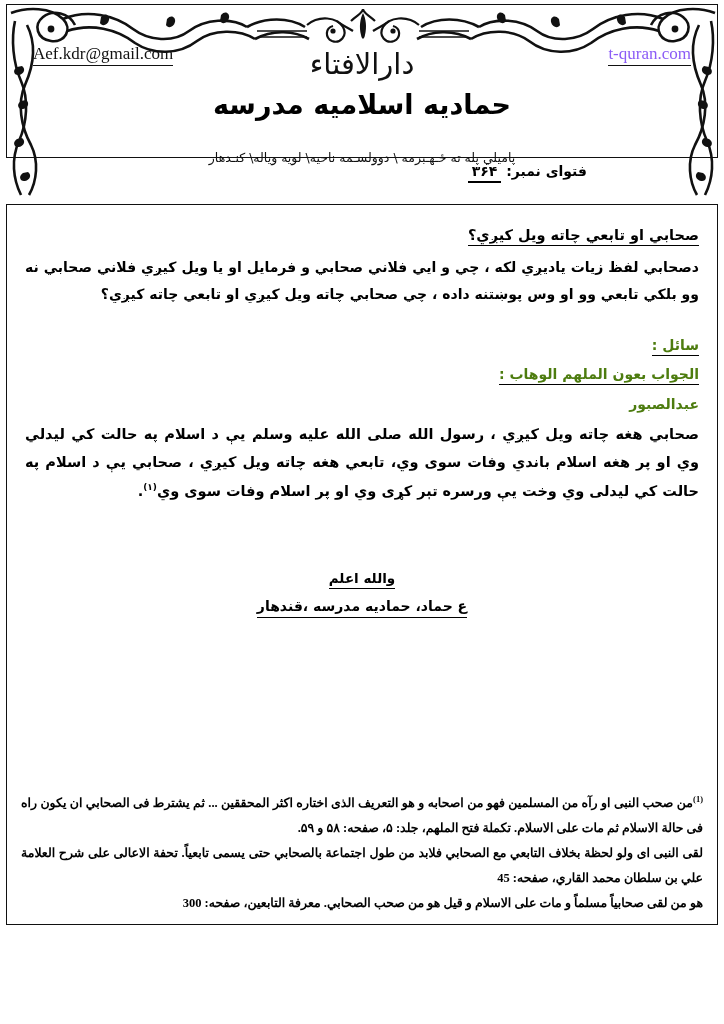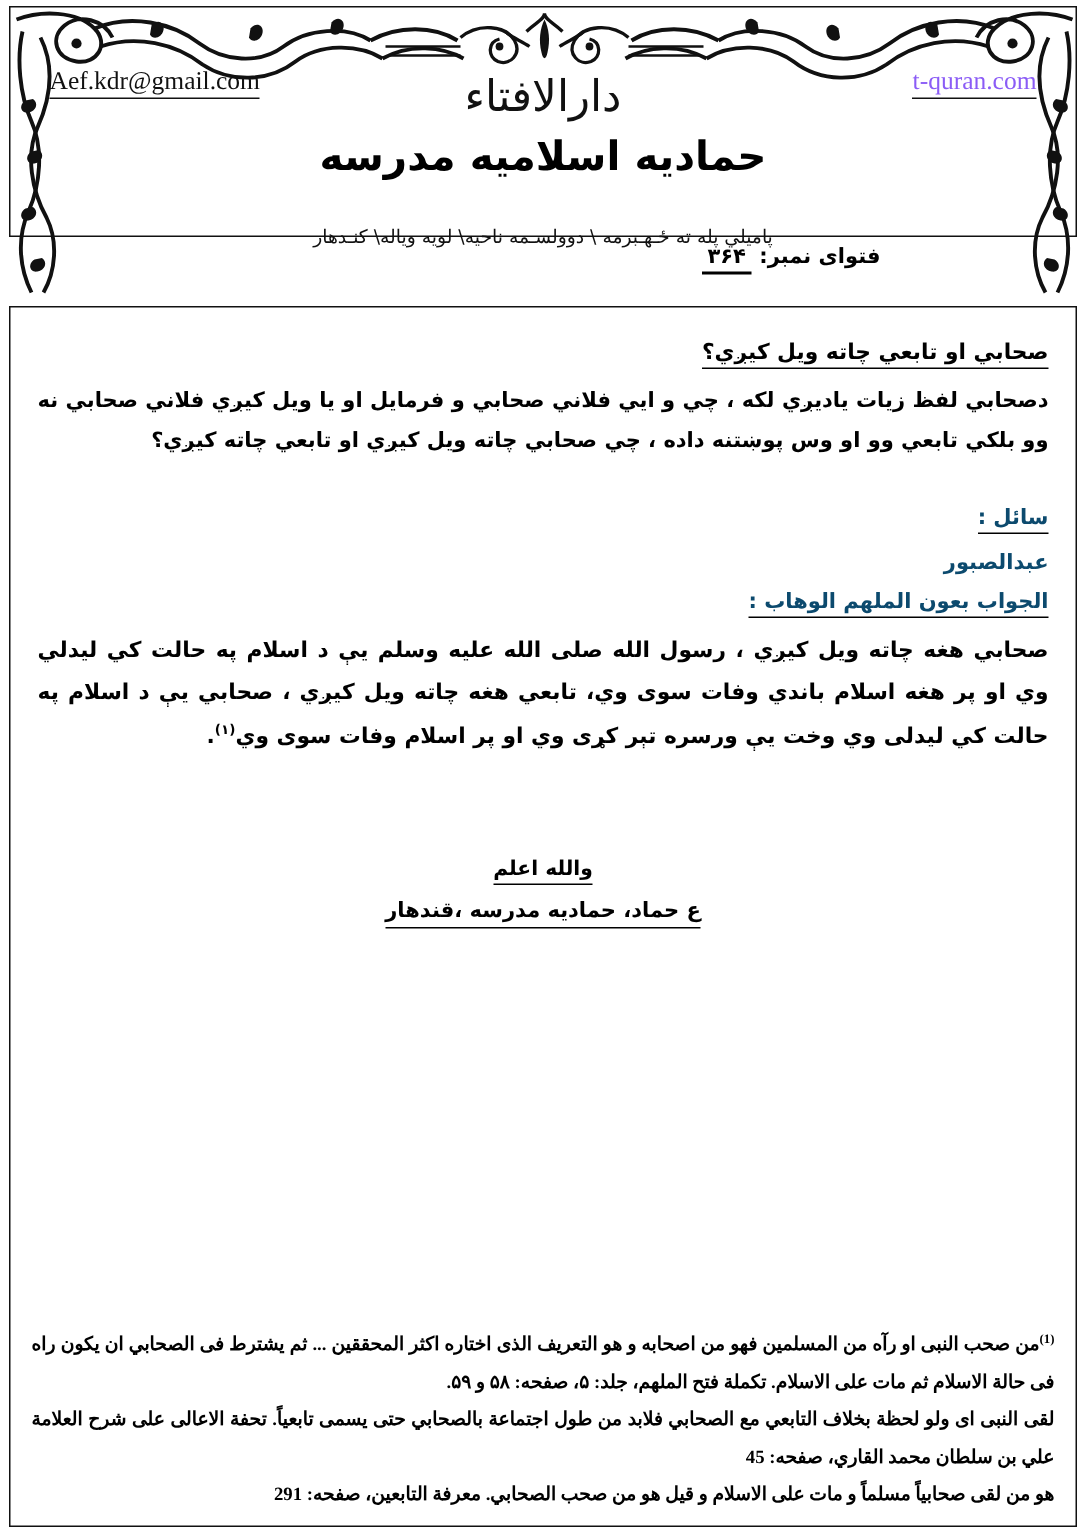--- a/index.html
+++ b/index.html
@@ -145,21 +145,21 @@
     padding: 0 4px 2px 4px;
     display: inline-block;
   }
 
   
   .body-frame {
     position: absolute;
     left: 6px;
     top: 204px;
     width: 712px;
-    height: 814px;
+    height: 721px;
     box-sizing: border-box;
     border: 1.5px solid #111;
     padding: 14px 18px 10px 18px;
     direction: rtl;
   }
 
   .q-heading {
     text-align: right;
     font-family: "DejaVu Sans", sans-serif;
     font-size: 14.5px;
@@ -182,21 +182,21 @@
     font-weight: bold;
     line-height: 1.95;
     color: #000;
     direction: rtl;
   }
 
   .label-line {
     font-family: "DejaVu Sans", sans-serif;
     font-size: 14px;
     font-weight: bold;
-    color: #0c4a6e;
+    color: #4d7c0f;
     text-align: right;
     direction: rtl;
   }
   .label-line span.ul {
     border-bottom: 1.8px solid #000;
     padding-bottom: 2px;
     display: inline-block;
   }
   .sail-label { margin-top: 28px; }
   .sail-name  { margin-top: 11px; }
@@ -363,41 +363,41 @@
     <div class="q-heading">
       <span>صحابي او تابعي چاته ويل كيږي؟</span>
     </div>
 
     <div class="q-body">دصحابي لفظ زيات ياديږي لكه ، چي و ايي فلاني صحابي و فرمايل او يا ويل كيږي فلاني  صحابي نه وو بلكي تابعي وو او وس پوښتنه داده ، چي صحابي چاته ويل كيږي او تابعي چاته كيږي؟</div>
 
     <div class="label-line sail-label">
       <span class="ul">سائل :</span>
     </div>
 
+    <div class="label-line answer-label">
+      <span class="ul">الجواب بعون الملهم الوهاب :</span>
+    </div>
+
     <div class="label-line sail-name">
       <span>عبدالصبور</span>
-    </div>
-
-    <div class="label-line answer-label">
-      <span class="ul">الجواب بعون الملهم الوهاب :</span>
     </div>
 
     <div class="a-body">
       <span>صحابي هغه چاته ويل كيږي ، رسول الله صلى الله عليه وسلم يې د اسلام په حالت كي ليدلي وي او پر هغه اسلام باندي وفات سوى وي، تابعي هغه چاته ويل كيږي ، صحابي يې د اسلام په حالت كي ليدلى وي وخت يې ورسره تېر كړى وي او پر اسلام وفات سوى وي</span><sup>(۱)</sup><span>.</span>
     </div>
 
     <div class="sign-block">
       <div>
         <span class="sign-wallah">والله اعلم</span>
       </div>
       <div>
         <span class="sign-author">ع حماد، حماديه مدرسه ،قندهار</span>
       </div>
     </div>
 
     <div class="footnotes">
       <div class="fn-line fn-just"><sup>(1)</sup><span>من صحب النبى او رآه من المسلمين فهو من اصحابه و هو التعريف الذى اختاره اكثر المحققين ... ثم يشترط فى الصحابي ان يكون  راه فى حالة الاسلام ثم مات على الاسلام. تكملة  فتح الملهم، جلد: ۵، صفحه: ۵۸ و ۵۹.</span></div>
       <div class="fn-line fn-just"><span>لقى النبى اى ولو لحظة بخلاف التابعي مع الصحابي فلابد من طول اجتماعة بالصحابي حتى يسمى تابعياً. تحفة الاعالى على شرح العلامة علي بن سلطان محمد القاري، صفحه: 45</span></div>
-      <div class="fn-line fn-right"><span>هو من لقى صحابياً مسلماً و مات على الاسلام و قيل هو من صحب الصحابي. معرفة التابعين، صفحه: 291</span></div>
+      <div class="fn-line fn-right"><span>هو من لقى صحابياً مسلماً و مات على الاسلام و قيل هو من صحب الصحابي. معرفة التابعين، صفحه: 300</span></div>
     </div>
 
   </div>
 </div>
 
 </body></html>

